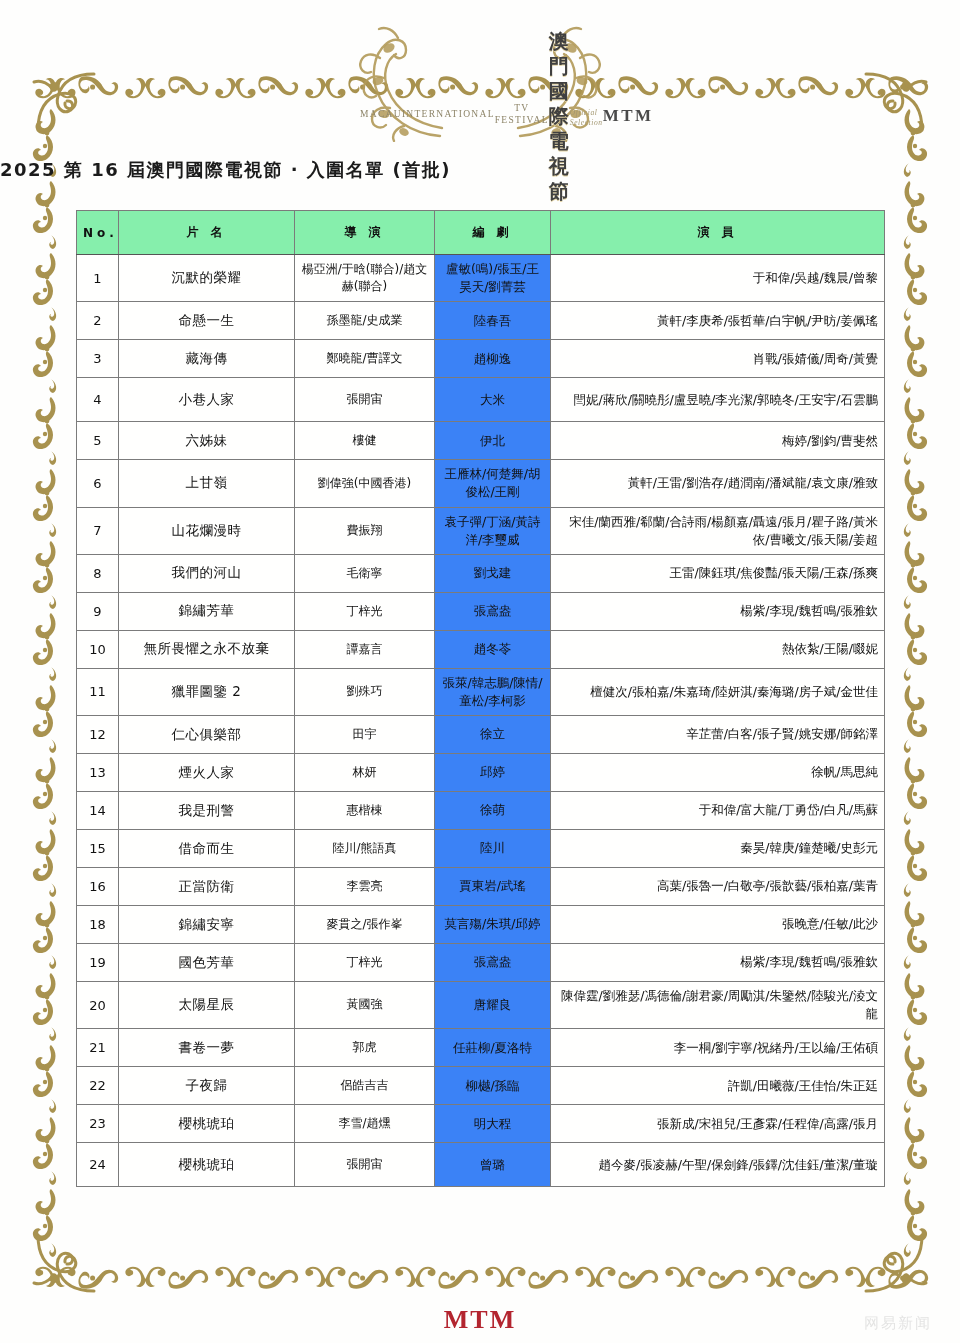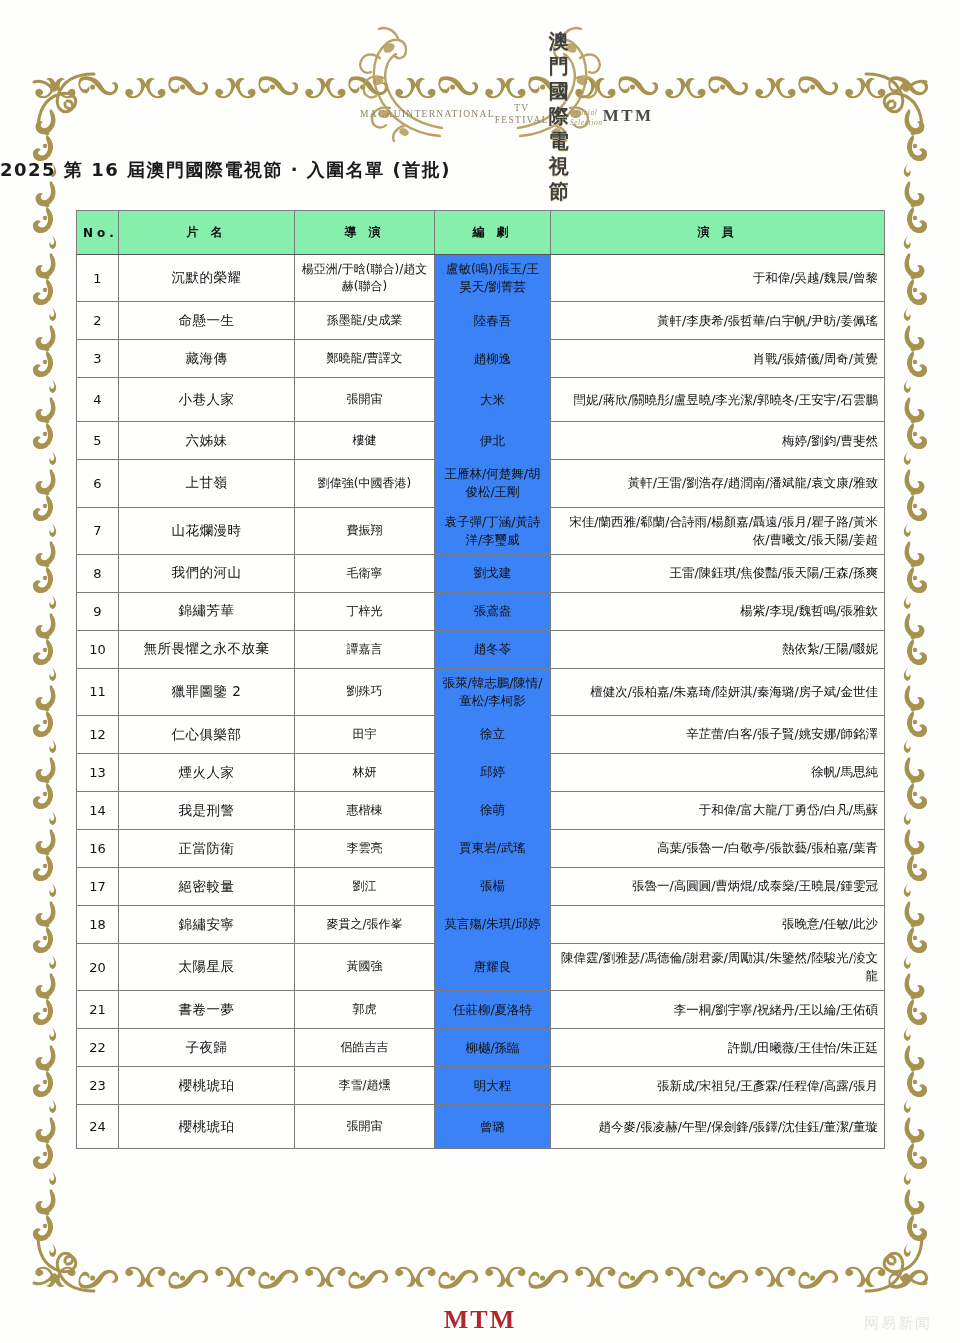--- a/index.html
+++ b/index.html
@@ -828,39 +828,46 @@
             <td class="cell-cast">徐帆/馬思純</td>
           </tr>
           <tr class="row">
             <td class="cell-no">14</td>
             <td class="cell-title">我是刑警</td>
             <td class="cell-dir">惠楷棟</td>
             <td class="cell-writer">徐萌</td>
             <td class="cell-cast">于和偉/富大龍/丁勇岱/白凡/馬蘇</td>
           </tr>
           <tr class="row">
+            <td class="cell-no">15</td>
+            <td class="cell-title">借命而生</td>
+            <td class="cell-dir">陸川/熊語真</td>
+            <td class="cell-writer">陸川</td>
+            <td class="cell-cast">秦昊/韓庚/鐘楚曦/史彭元</td>
+          </tr>
+          <tr class="row">
             <td class="cell-no">16</td>
             <td class="cell-title">正當防衛</td>
             <td class="cell-dir">李雲亮</td>
             <td class="cell-writer">賈東岩/武瑤</td>
             <td class="cell-cast">高葉/張魯一/白敬亭/張歆藝/張柏嘉/葉青</td>
           </tr>
           <tr class="row">
-            <td class="cell-no">17</td>
-            <td class="cell-title">絕密較量</td>
-            <td class="cell-dir">劉江</td>
-            <td class="cell-writer">張楊</td>
-            <td class="cell-cast">張魯一/高圓圓/曹炳焜/成泰燊/王曉晨/鍾雯冠</td>
-          </tr>
-          <tr class="row">
             <td class="cell-no">18</td>
             <td class="cell-title">錦繡安寧</td>
             <td class="cell-dir">麥貫之/張作峯</td>
             <td class="cell-writer">莫言殤/朱琪/邱婷</td>
             <td class="cell-cast">張晚意/任敏/此沙</td>
+          </tr>
+          <tr class="row">
+            <td class="cell-no">19</td>
+            <td class="cell-title">國色芳華</td>
+            <td class="cell-dir">丁梓光</td>
+            <td class="cell-writer">張鳶盎</td>
+            <td class="cell-cast">楊紫/李現/魏哲鳴/張雅欽</td>
           </tr>
           <tr class="row tall">
             <td class="cell-no">20</td>
             <td class="cell-title">太陽星辰</td>
             <td class="cell-dir">黃國強</td>
             <td class="cell-writer">唐耀良</td>
             <td class="cell-cast">陳偉霆/劉雅瑟/馮德倫/謝君豪/周勵淇/朱鑒然/陸駿光/淩文龍</td>
           </tr>
           <tr class="row">
             <td class="cell-no">21</td>

